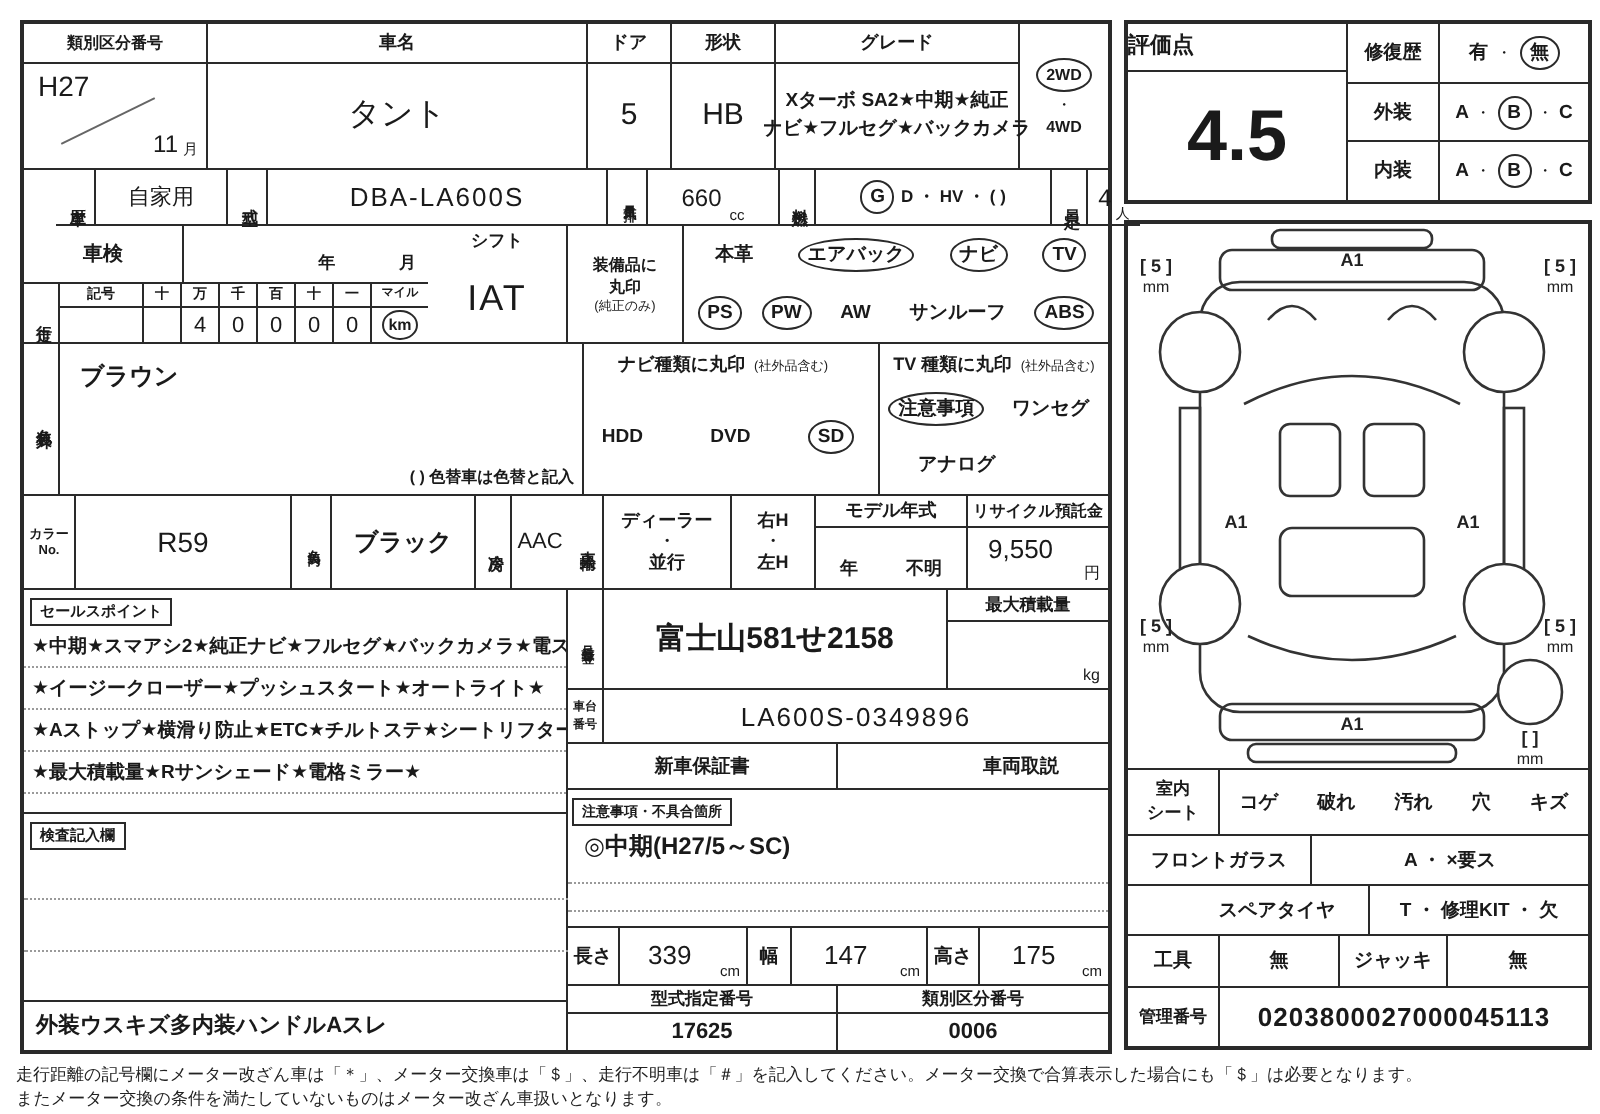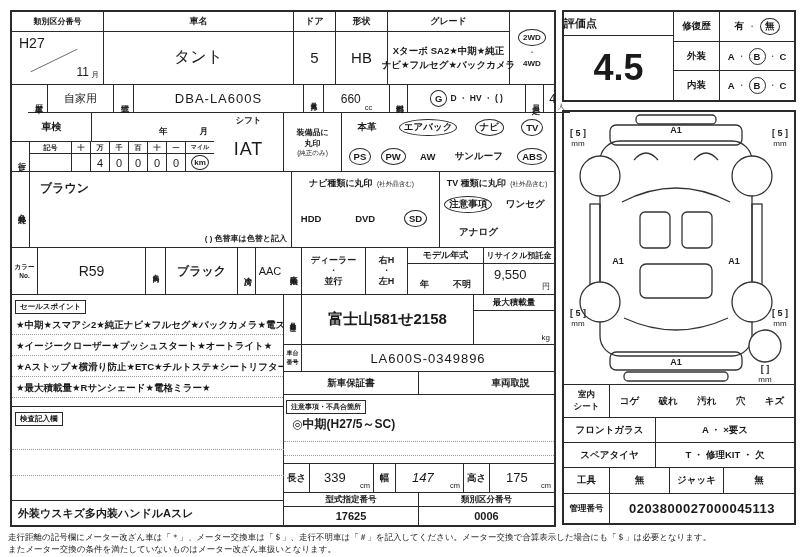--- a/index.html
+++ b/index.html
@@ -294,21 +294,21 @@
     </div>
 
     <div class="abs flex bb" style="left:272px;top:452px;width:270px;height:29px;">
       <div class="cc br" style="width:26px;font-size:9.5px;font-weight:bold;">長さ</div>
       <div class="br" style="width:64px;position:relative;">
         <span class="abs" style="left:14px;top:6px;font-size:13px;">339</span>
         <span class="abs" style="right:3px;bottom:2px;font-size:7.5px;">cm</span>
       </div>
       <div class="cc br" style="width:22px;font-size:9.5px;font-weight:bold;">幅</div>
       <div class="br" style="width:68px;position:relative;">
-        <span class="abs" style="left:16px;top:6px;font-size:13px;font-style:italic;">147</span>
+        <span class="abs" style="left:16px;top:6px;font-size:13px;">147</span>
         <span class="abs" style="right:3px;bottom:2px;font-size:7.5px;">cm</span>
       </div>
       <div class="cc br" style="width:26px;font-size:9.5px;font-weight:bold;">高さ</div>
       <div style="flex:1;position:relative;">
         <span class="abs" style="left:16px;top:6px;font-size:13px;">175</span>
         <span class="abs" style="right:3px;bottom:2px;font-size:7.5px;">cm</span>
       </div>
     </div>
 
     <div class="abs flex" style="left:272px;top:481px;width:270px;height:32px;">
@@ -416,21 +416,21 @@
           <span>破れ</span>
           <span>汚れ</span>
           <span>穴</span>
           <span>キズ</span>
         </div>
       </div>
       <div class="flex bb" style="height:25px;">
         <div class="cc br" style="width:92px;font-size:9.5px;font-weight:bold;">フロントガラス</div>
         <div class="cc" style="flex:1;font-size:9.5px;font-weight:bold;">A ・ ×要ス</div>
       </div>
-      <div class="flex bb" style="height:25px;">
+      <div class="flex bb" style="height:25px;padding-left:29px;">
         <div class="cc br" style="width:92px;font-size:9.5px;font-weight:bold;">スペアタイヤ</div>
         <div class="cc" style="flex:1;font-size:9.5px;font-weight:bold;">T ・ 修理KIT ・ 欠</div>
       </div>
       <div class="flex bb" style="height:26px;">
         <div class="cc br" style="width:46px;font-size:9.5px;font-weight:bold;">工具</div>
         <div class="cc br" style="width:60px;font-size:9.5px;font-weight:bold;">無</div>
         <div class="cc br" style="width:54px;font-size:9.5px;font-weight:bold;">ジャッキ</div>
         <div class="cc" style="flex:1;font-size:9.5px;font-weight:bold;">無</div>
       </div>
       <div class="flex" style="flex:1;">

